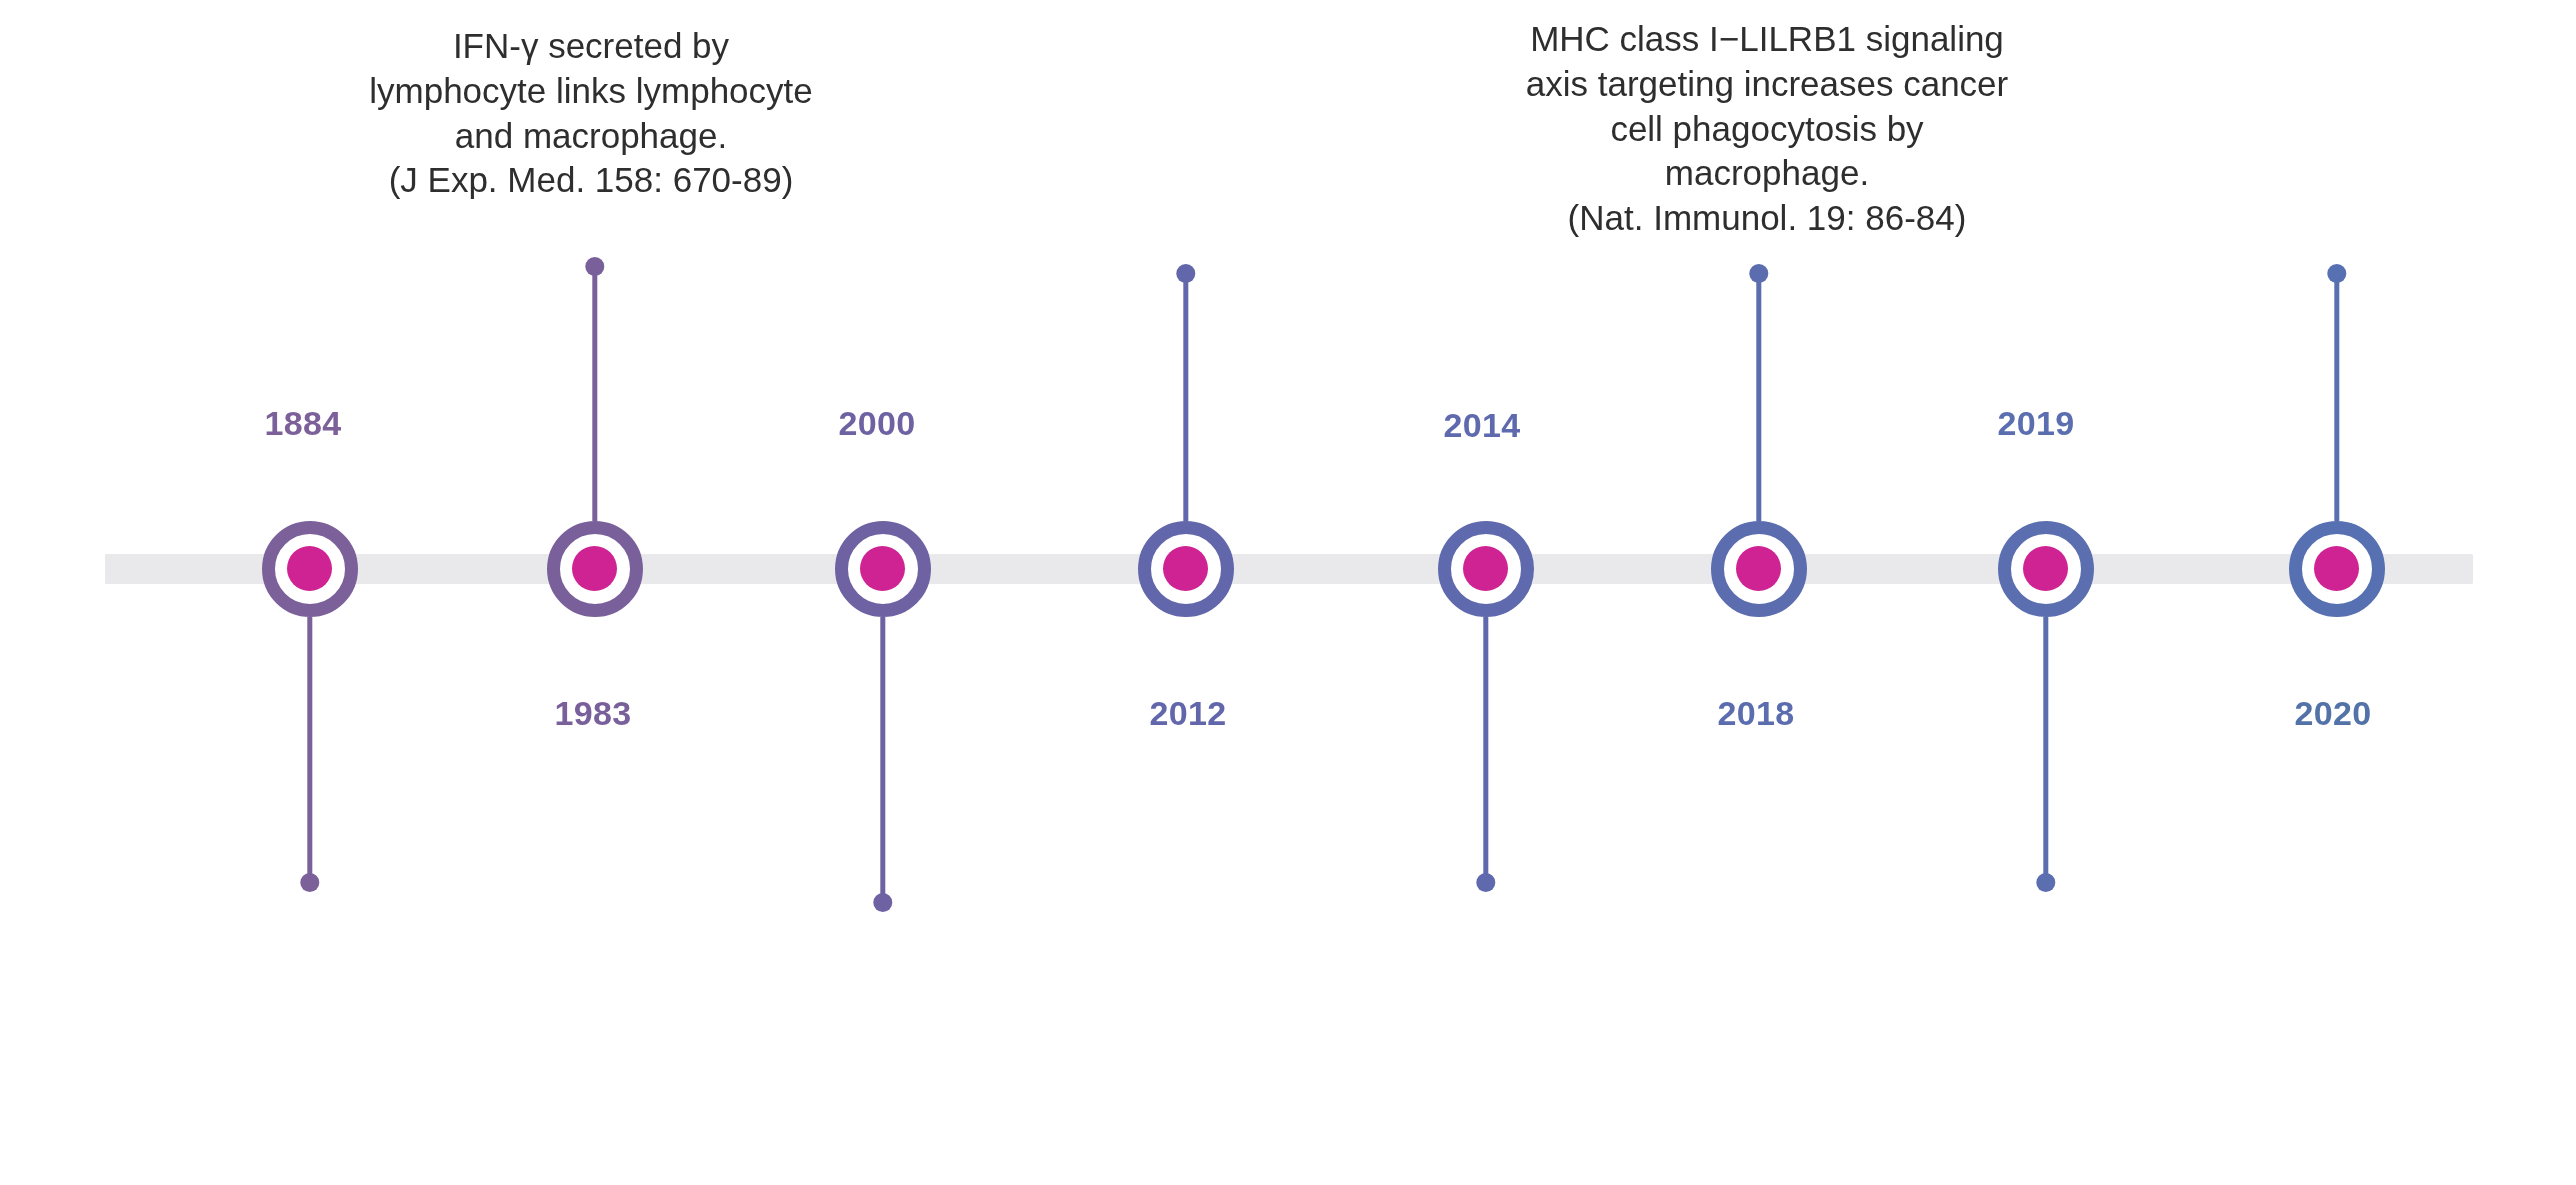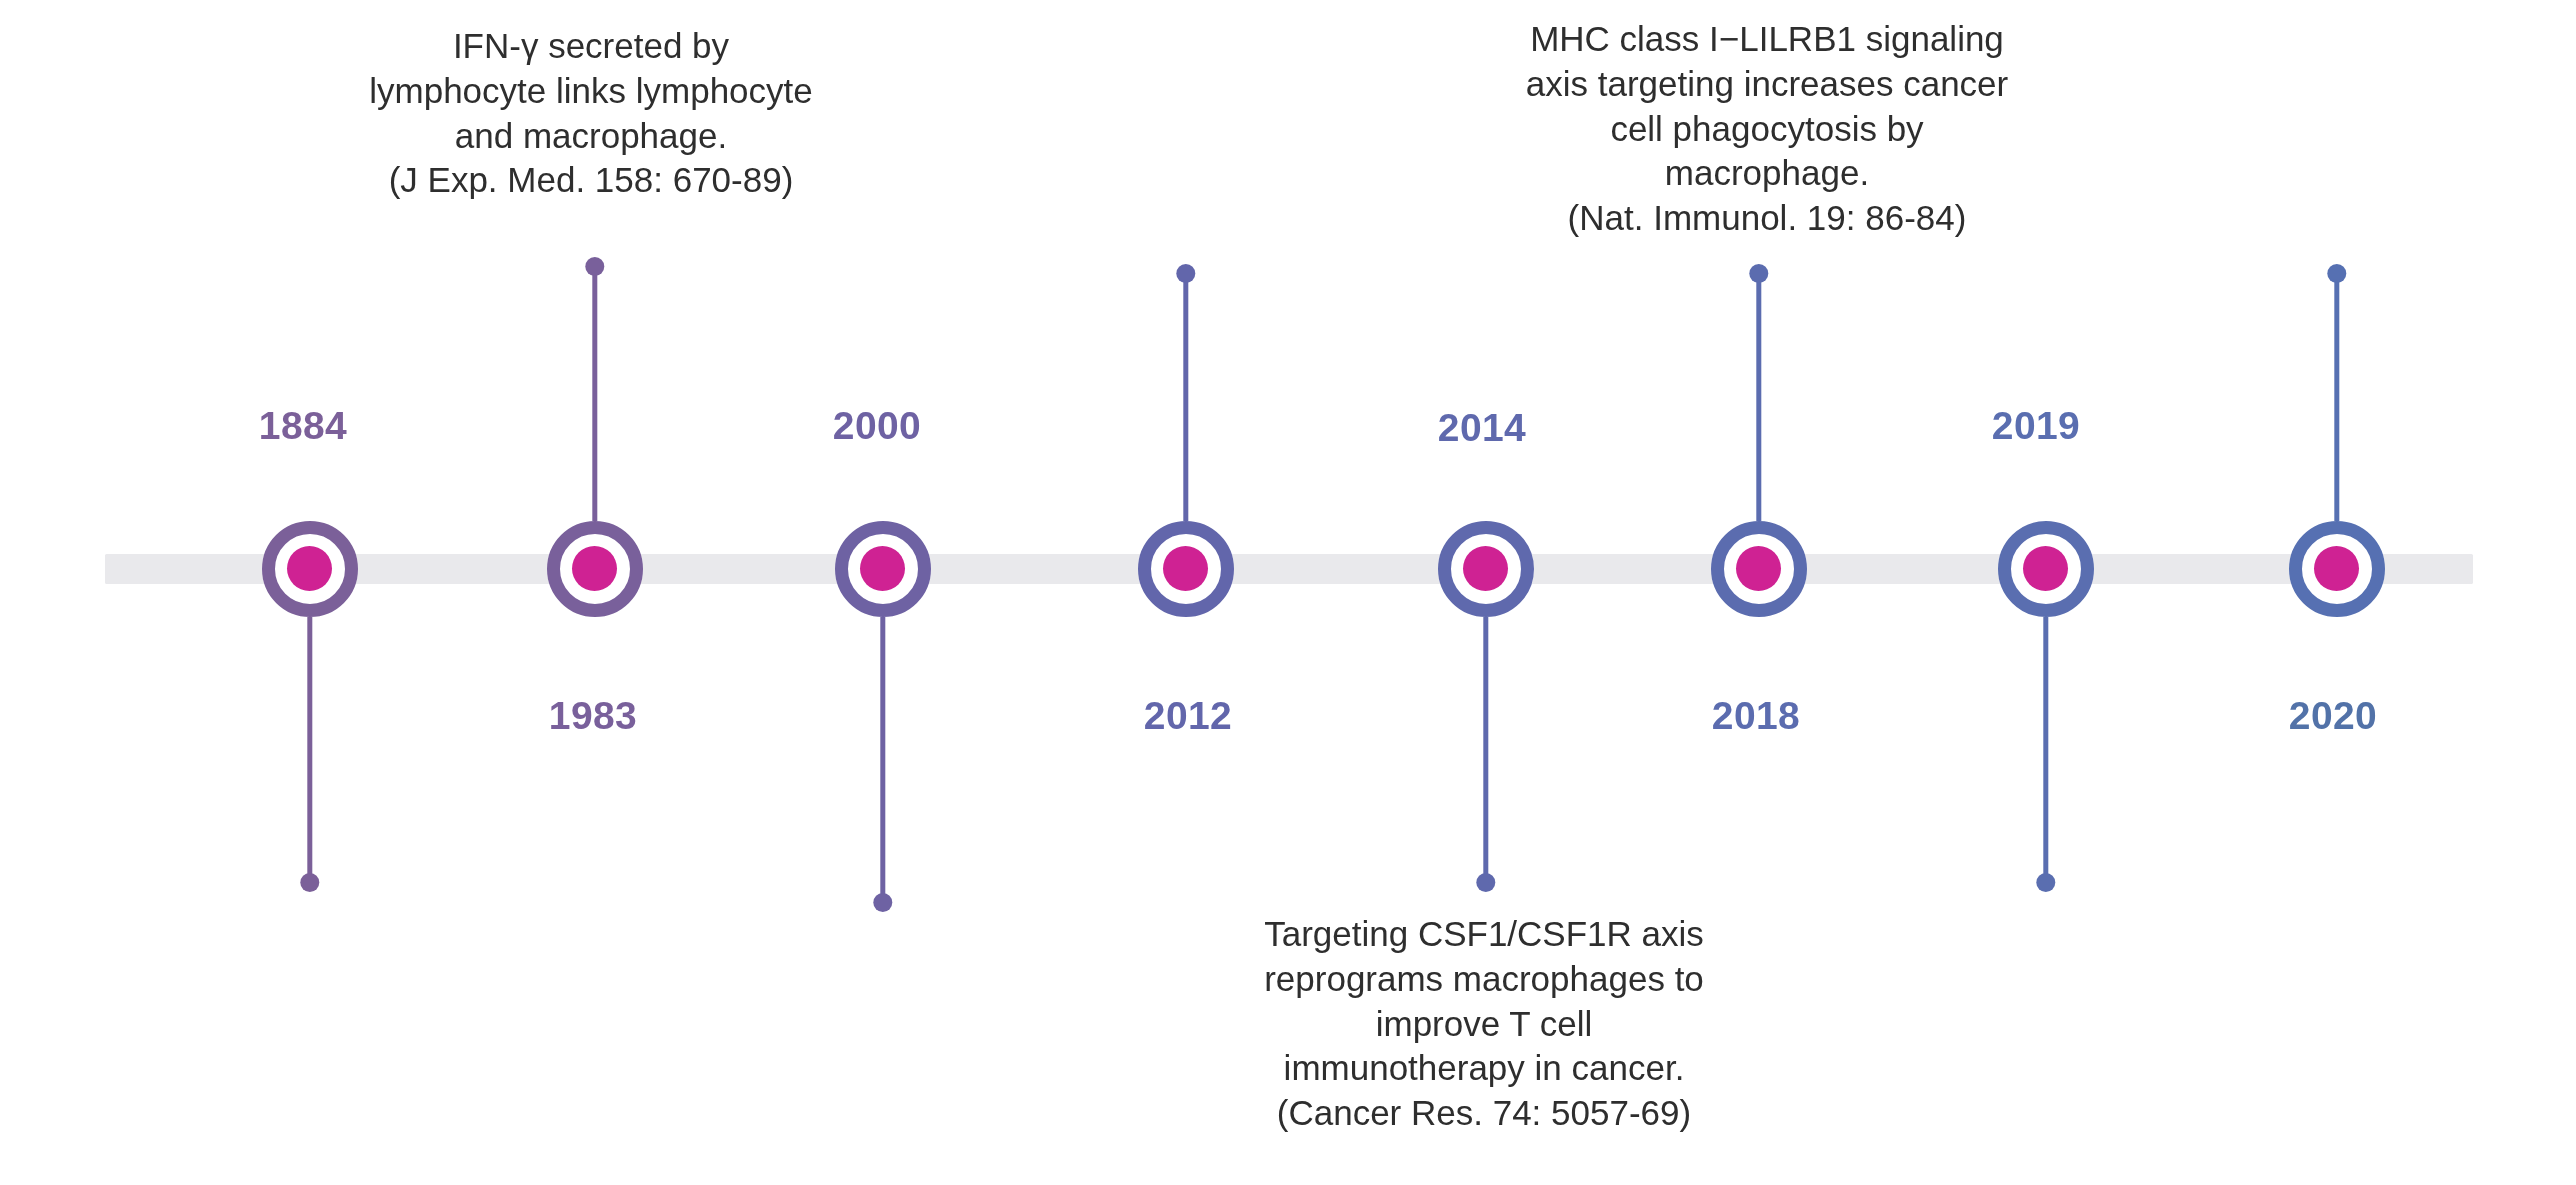--- a/index.html
+++ b/index.html
@@ -74,21 +74,21 @@
     margin-left: -9.7px;
     border-radius: 50%;
     background: #7b6099;
   }
   .stalk.up .knob { top: -7px; }
   .stalk.down .knob { bottom: -7px; }
 
   
   .year {
     position: absolute;
-    font-size: 39px;
+    font-size: 34px;
     font-weight: bold;
     color: #7b6099;
     white-space: nowrap;
     transform: translateX(-50%);
     letter-spacing: 0.4px;
     z-index: 6;
   }
 
   
   .note {
@@ -150,25 +150,20 @@
   <div class="year" style="left:1188px; top:694px; color:#6266ab;">2012</div>
 
   <div class="node" style="left:1486px;">
     <div class="ring" style="border-color:#5f69ad;"></div>
     <div class="core"></div>
   </div>
   <div class="stalk down" style="left:1486px; top:617px; height:268px; background:#5f69ad;">
     <div class="knob" style="background:#5f69ad;"></div>
   </div>
   <div class="year" style="left:1482px; top:406px; color:#5f69ad;">2014</div>
-  <div class="note" style="left:1484px; top:912px; width:560px;">Targeting CSF1/CSF1R axis
-reprograms macrophages to
-improve T cell
-immunotherapy in cancer.
-(Cancer Res. 74: 5057-69)</div>
 
   <div class="node" style="left:1759px;">
     <div class="ring" style="border-color:#5b6caf;"></div>
     <div class="core"></div>
   </div>
   <div class="stalk up" style="left:1759px; top:271px; height:250px; background:#5b6caf;">
     <div class="knob" style="background:#5b6caf;"></div>
   </div>
   <div class="year" style="left:1756px; top:694px; color:#5b6caf;">2018</div>
   <div class="note" style="left:1767px; top:17px; width:599px;">MHC class I−LILRB1 signaling

